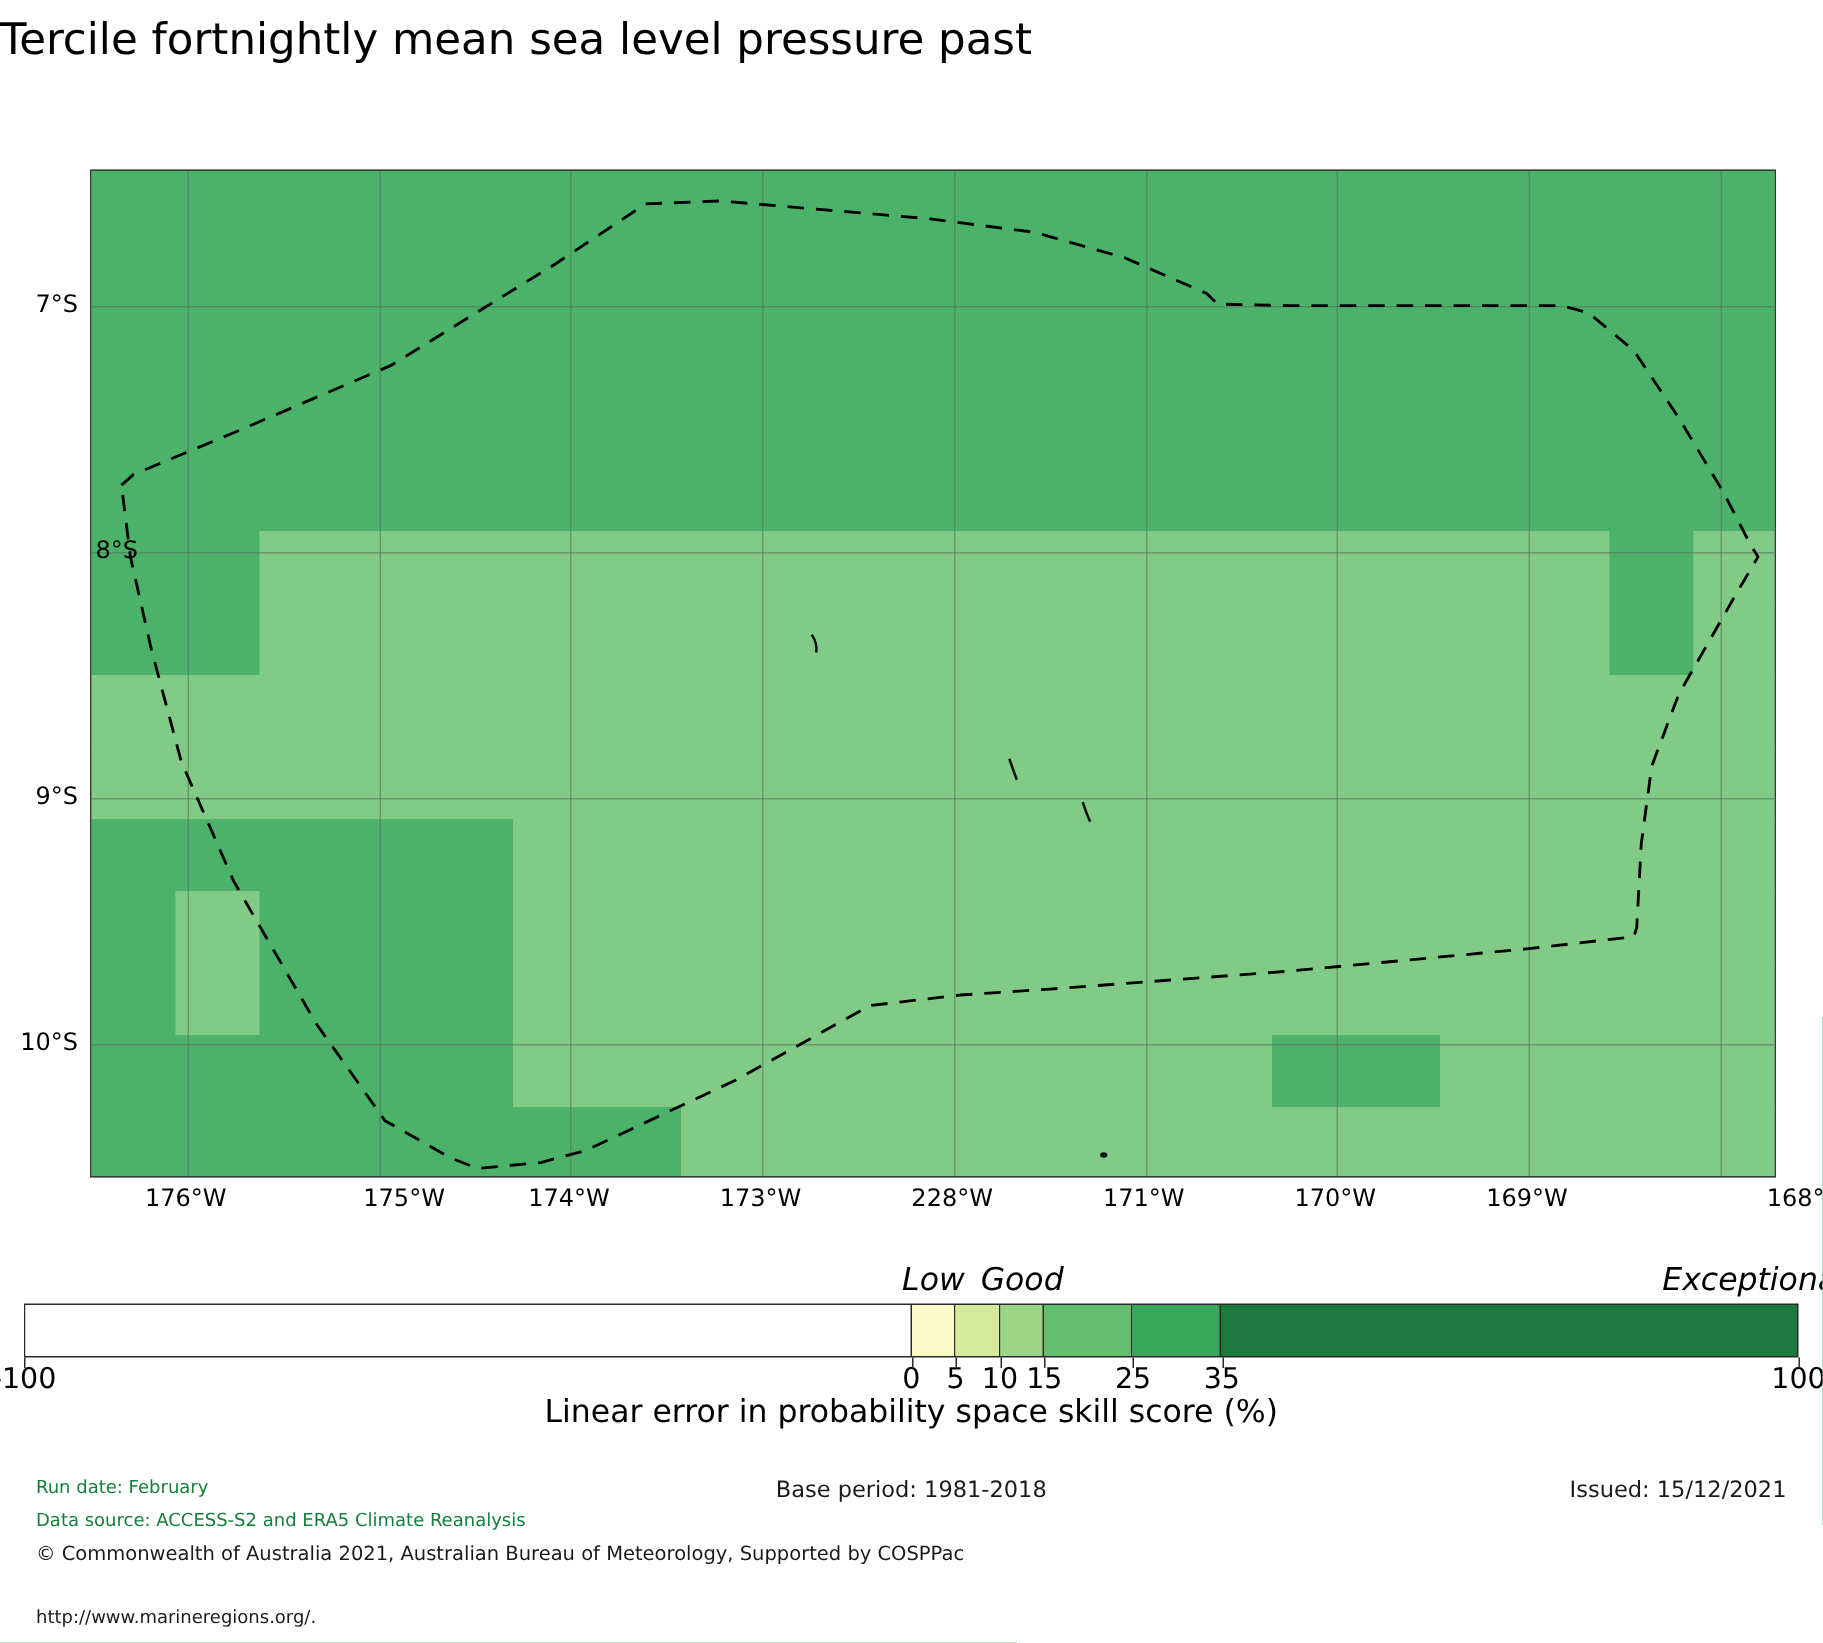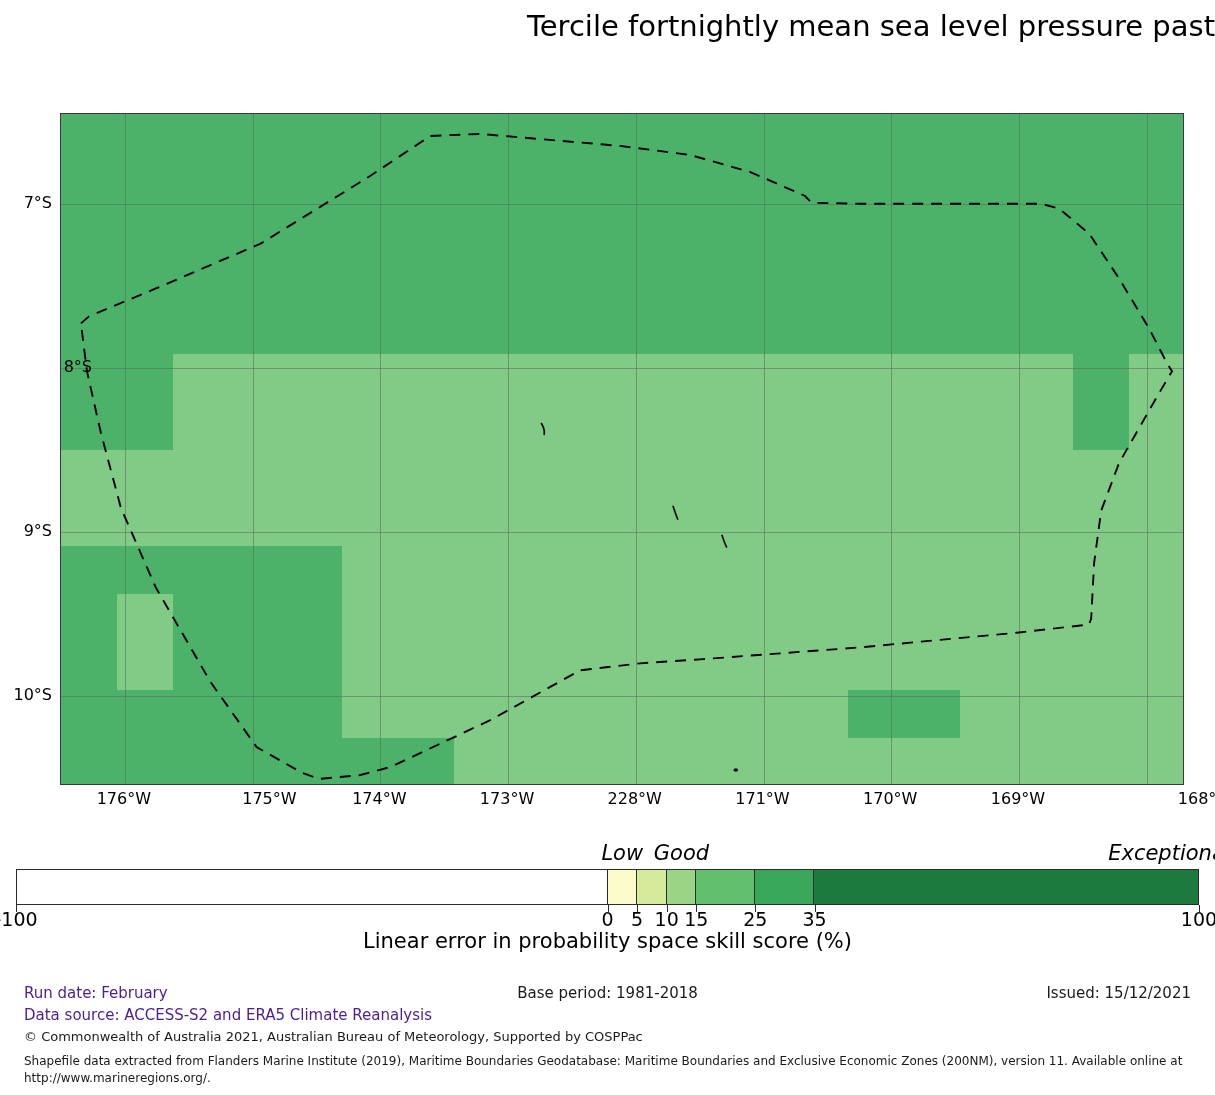--- a/index.html
+++ b/index.html
@@ -3,21 +3,21 @@
 <meta charset="utf-8">
 <style>
   html,body{margin:0;padding:0;}
   body{
     width:1215px;height:1095px;background:#ffffff;
     font-family:"DejaVu Sans","Liberation Sans",sans-serif;
     color:#000;overflow:hidden;position:relative;
   }
   
   #title{
-    position:absolute;left:0;top:8px;width:1215px;text-align:right;
+    position:absolute;left:0;top:8px;width:1215px;text-align:left;
     font-size:29px;line-height:37px;color:#000;font-weight:400;
   }
   #title div{display:block;}
 
   
   #map-panel{
     position:absolute;left:60px;top:113px;width:1124px;height:672px;
     border:1px solid #3a3a3a;box-sizing:border-box;overflow:hidden;
     background:#6ec07c;
   }
@@ -40,21 +40,21 @@
   #cbar .seg{height:100%;border-right:1px solid #2b2b2b;box-sizing:border-box;}
   #cbar .seg:last-child{border-right:none;}
   .cbar-cat{position:absolute;font-size:21px;color:#000;text-align:center;width:240px;top:841px;font-style:italic;}
   .cbar-tick{position:absolute;top:908px;font-size:19px;color:#000;text-align:center;width:90px;}
   .tickmark{position:absolute;top:905px;width:1px;height:7px;background:#2b2b2b;}
   #cbar-xlabel{position:absolute;left:0;top:929px;width:1215px;text-align:center;font-size:21px;color:#000;}
 
   
   #footer{position:absolute;left:0;top:984px;width:1215px;}
   .f-row{position:relative;height:22px;}
-  .f-left{position:absolute;left:24px;font-size:15px;color:#4c1d95;}
+  .f-left{position:absolute;left:24px;font-size:12px;color:#15803d;}
   .f-center{position:absolute;left:0;width:1215px;text-align:center;font-size:15px;color:#1a1a1a;}
   .f-right{position:absolute;right:24px;font-size:15px;color:#1a1a1a;}
   #copyright{position:absolute;left:24px;top:1029px;font-size:13px;color:#1a1a1a;}
   #attrib{position:absolute;left:24px;top:1053px;width:1180px;font-size:12px;line-height:17px;color:#1a1a1a;}
 </style>
 </head>
 <body>
 
 <div id="title">
   <div>Tercile fortnightly mean sea level pressure past</div>
@@ -183,16 +183,15 @@
     <span class="f-left">Run date: February</span>
     <span class="f-center">Base period: 1981-2018</span>
     <span class="f-right">Issued: 15/12/2021</span>
   </div>
   <div class="f-row">
     <span class="f-left">Data source: ACCESS-S2 and ERA5 Climate Reanalysis</span>
   </div>
 </div>
 <div id="copyright">© Commonwealth of Australia 2021, Australian Bureau of Meteorology, Supported by COSPPac</div>
 <div id="attrib">
-  <span>Shapefile data extracted from Flanders Marine Institute (2019), Maritime Boundaries Geodatabase: Maritime Boundaries and Exclusive Economic Zones (200NM), version 11. Available online at</span>
   <br>
   <span>http://www.marineregions.org/.</span>
 </div>
 
 </body></html>

